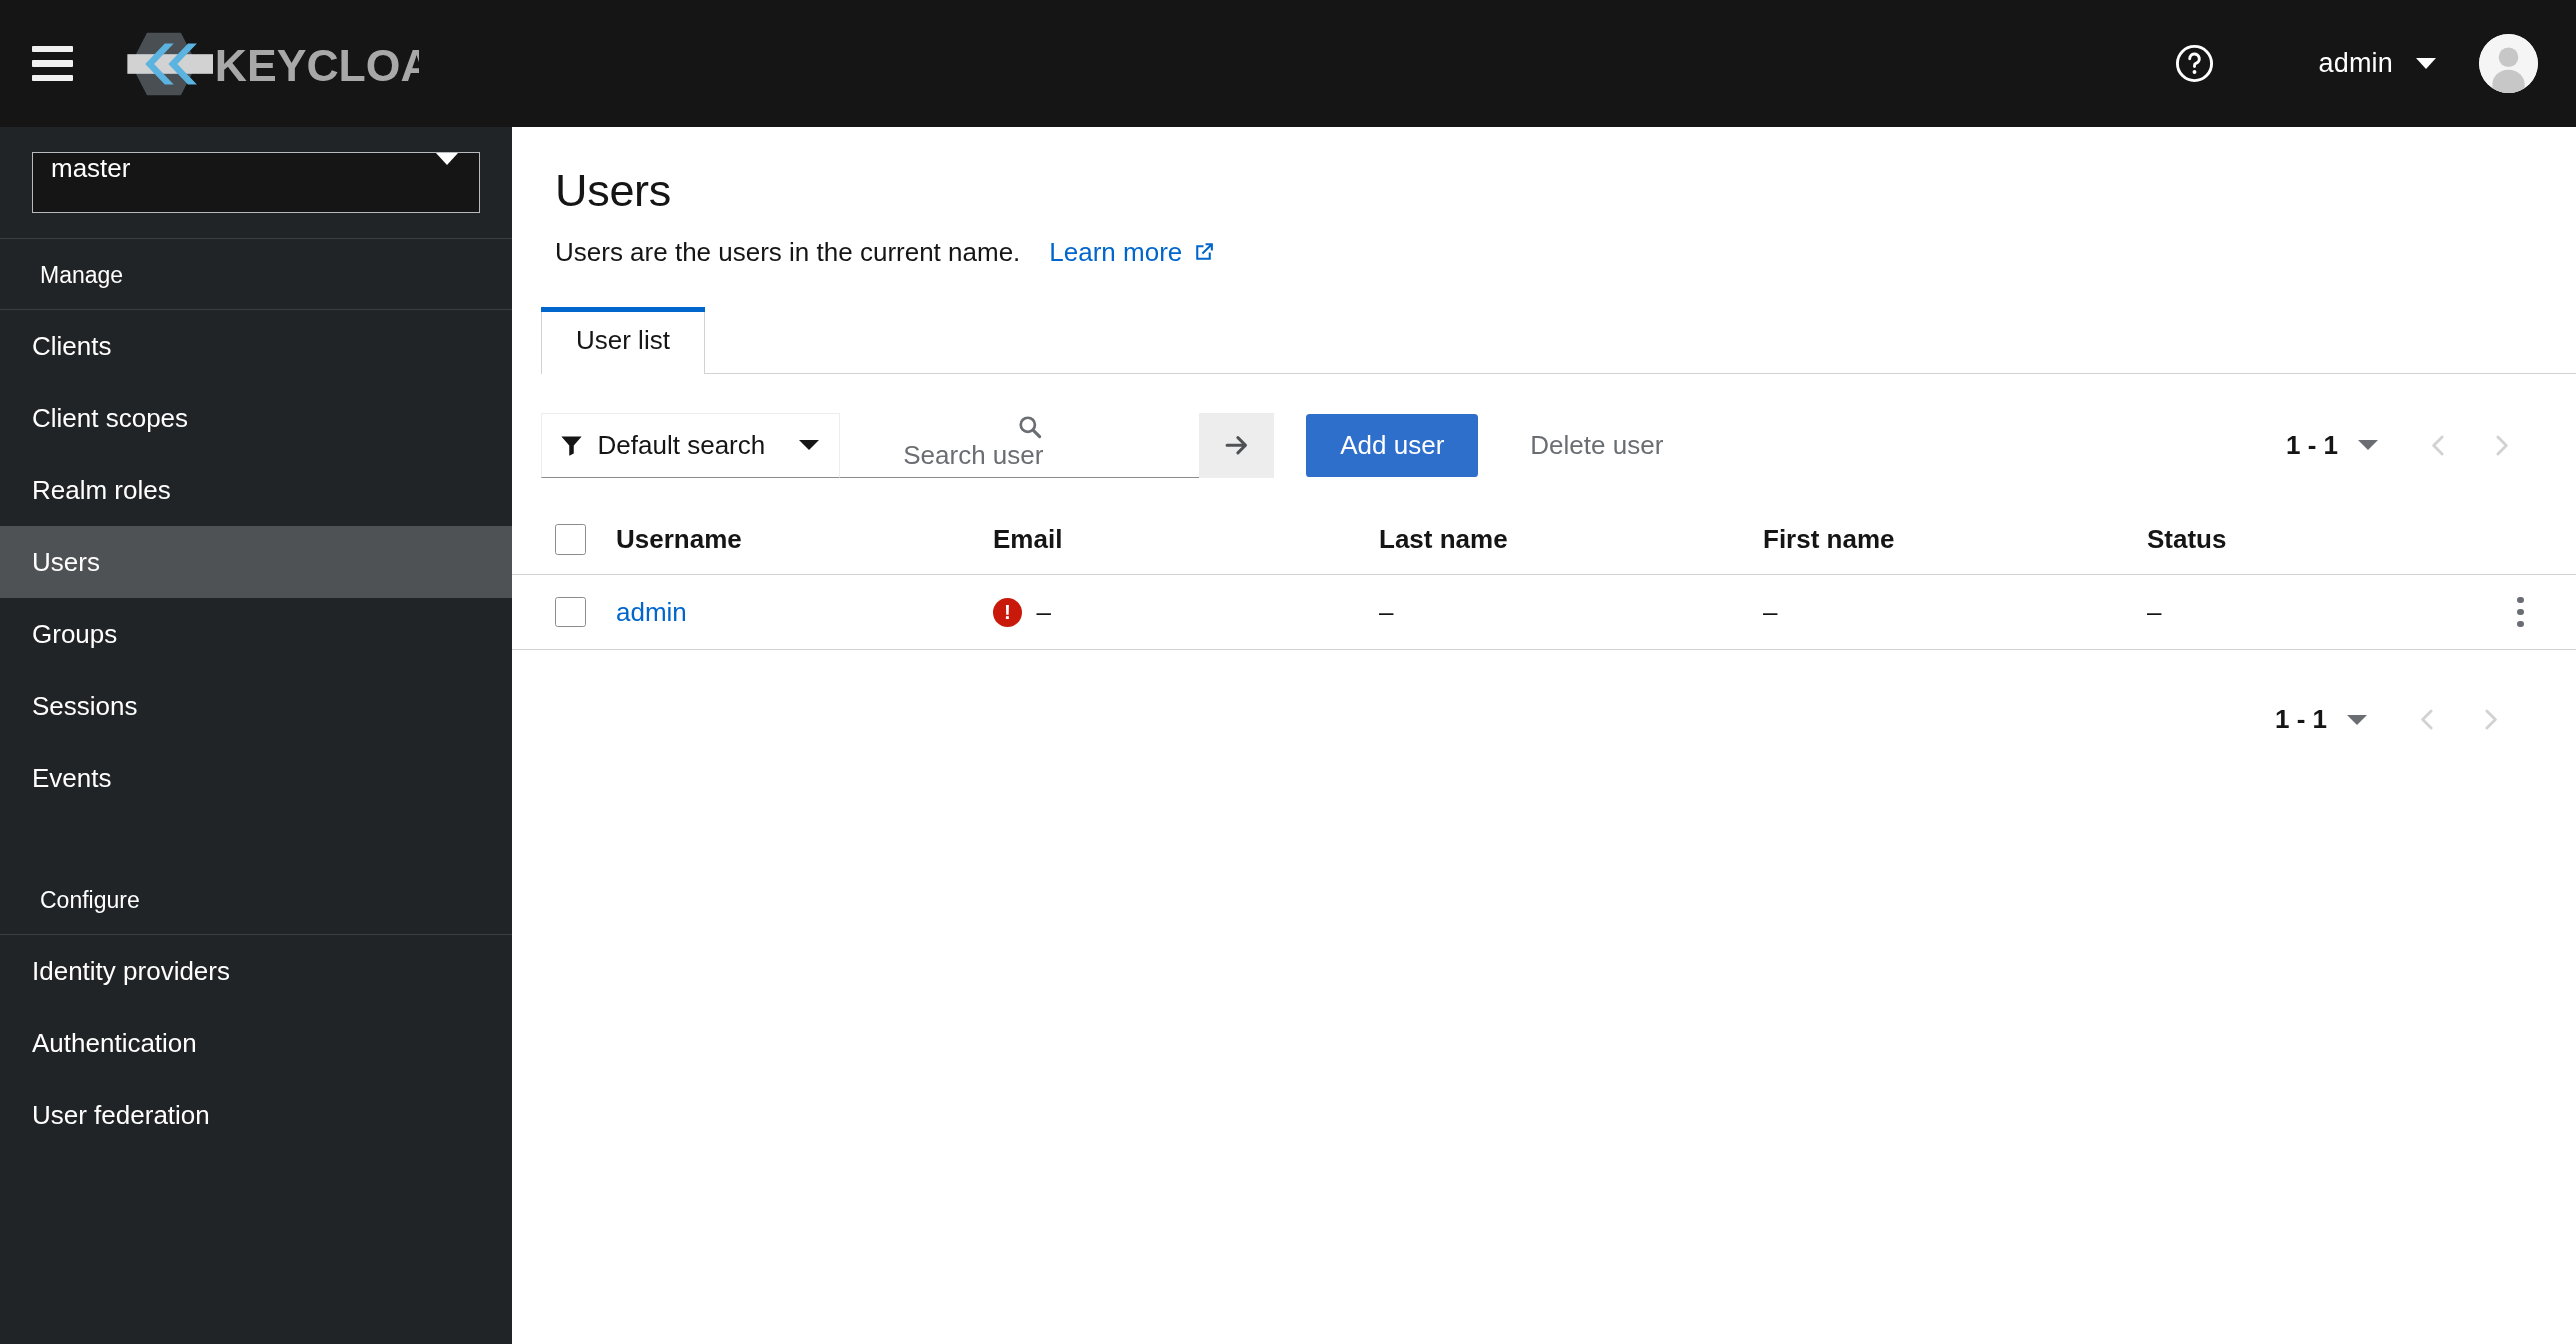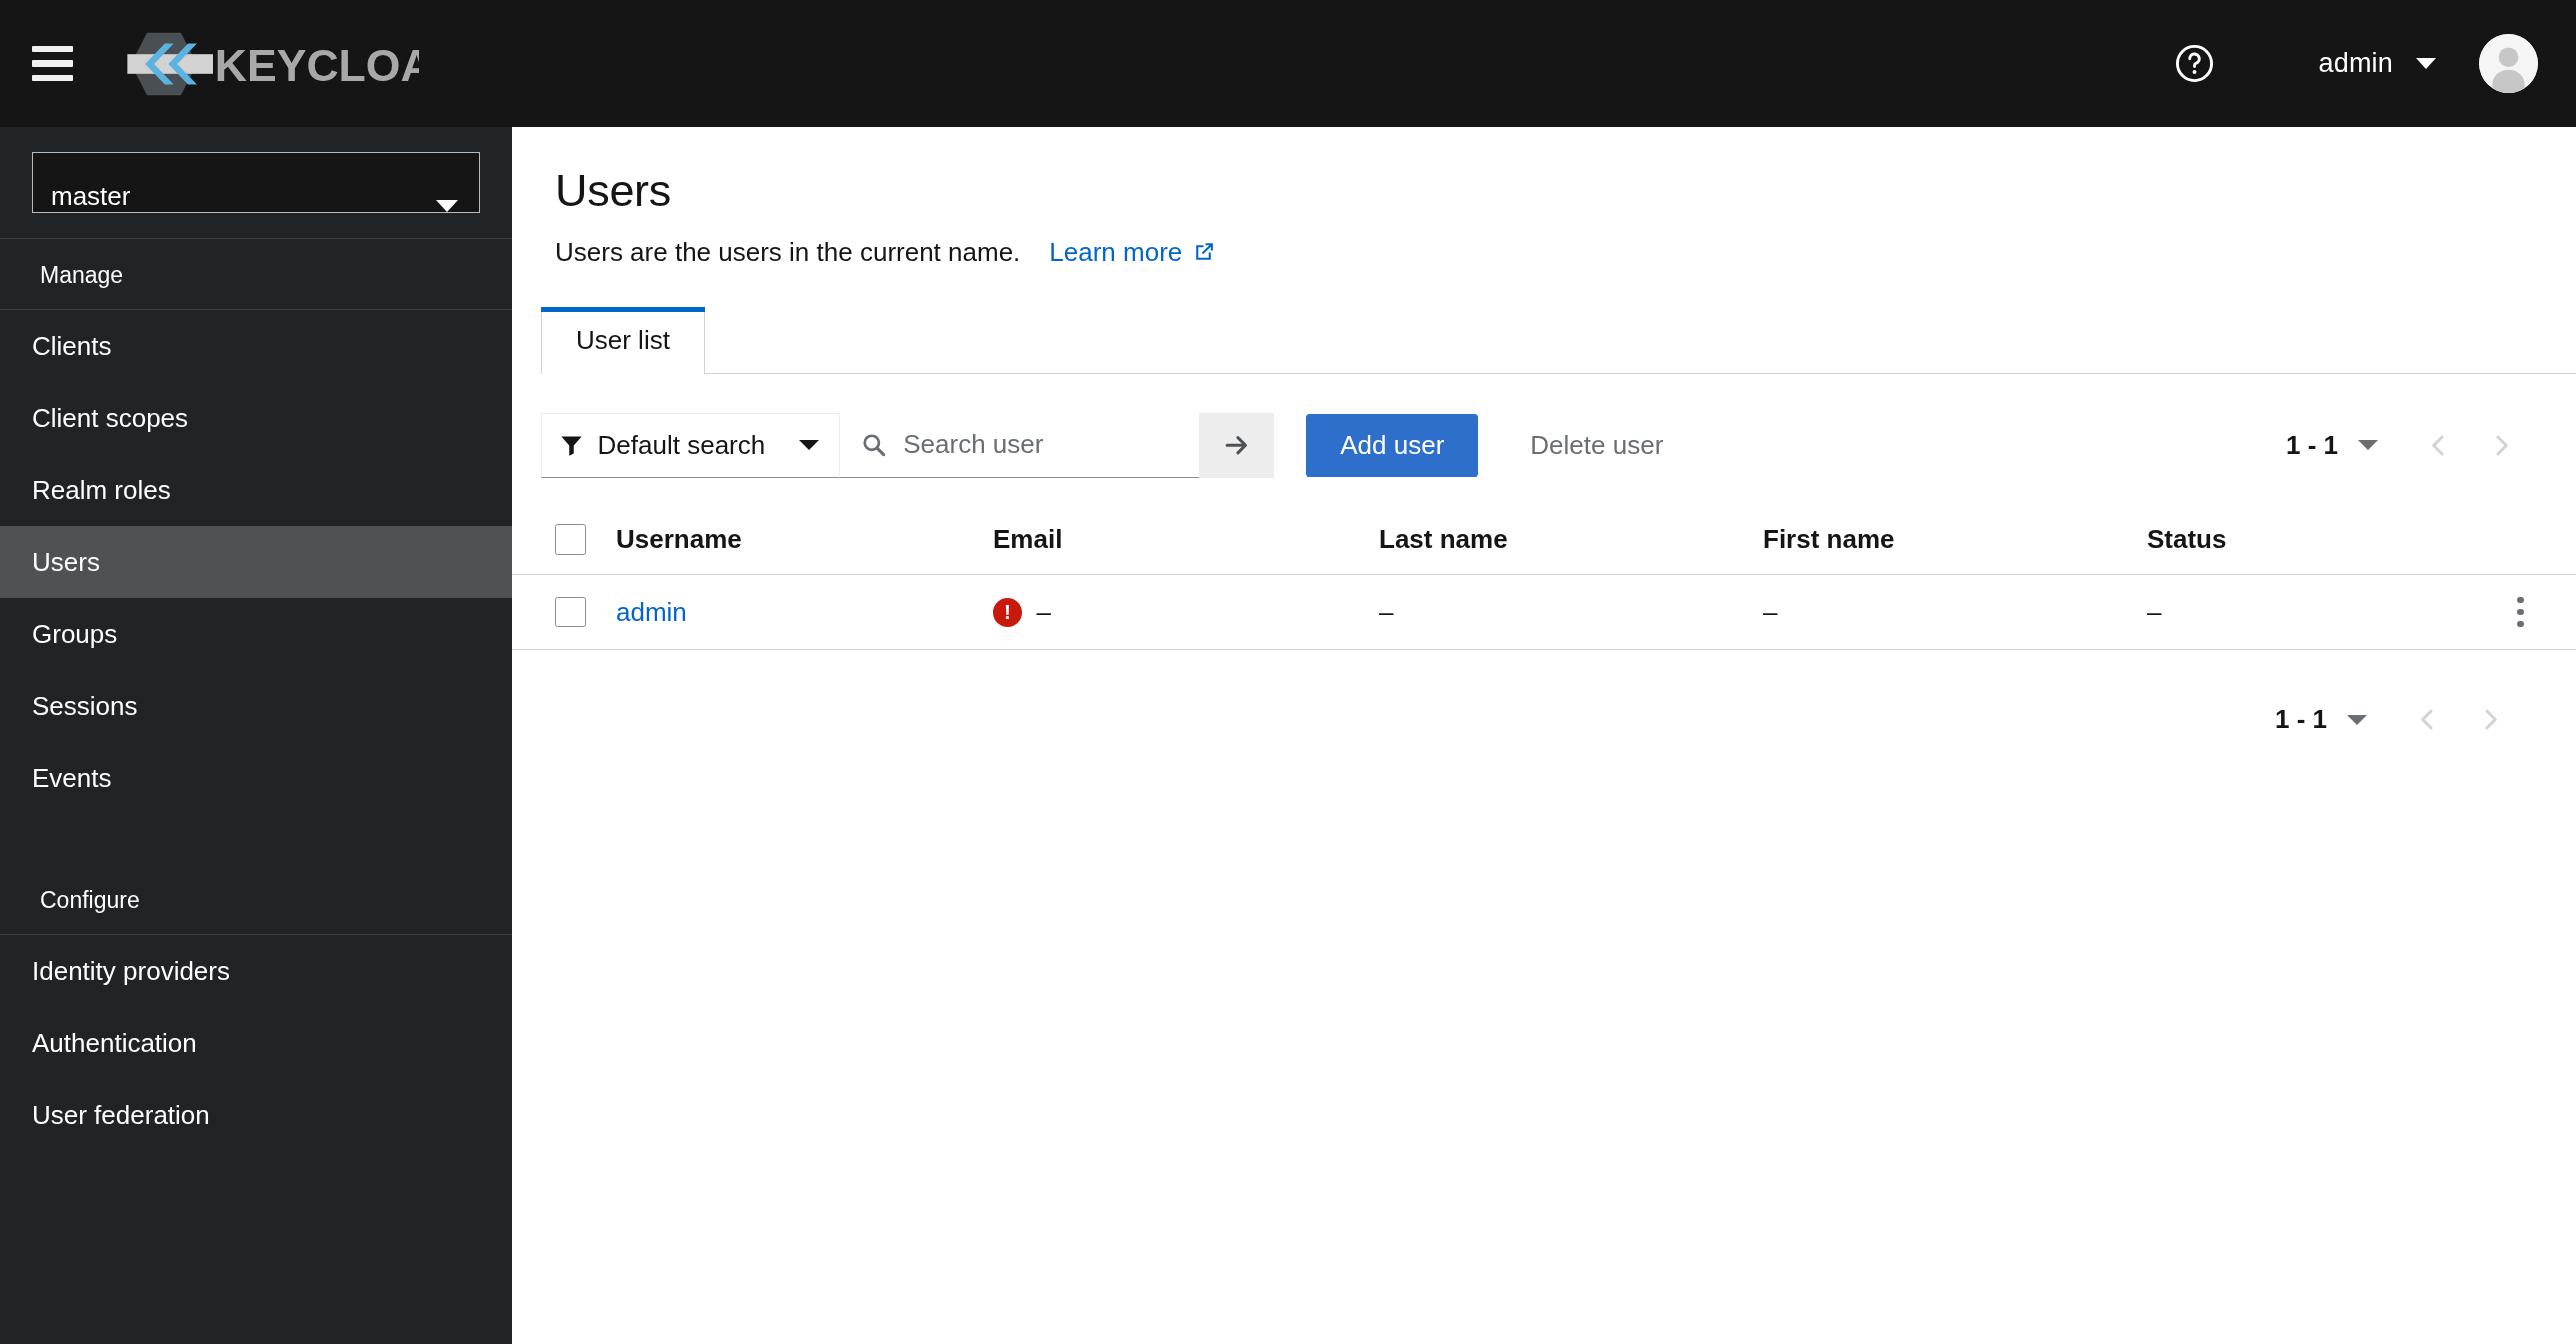--- a/index.html
+++ b/index.html
@@ -98,21 +98,21 @@
   }
   .realm-select-wrap {
     padding: 25px 32px 25px 32px;
     border-bottom: 0.9px solid #3c3f42;
   }
   .realm-select {
     height: 61px;
     background: #151515;
     border: 0.9px solid #b8bbbe;
     display: flex;
-    align-items: flex-end;
+    align-items: flex-start;
     justify-content: space-between;
     padding: 0 21.5px 0 18px;
     cursor: pointer;
   }
   .realm-select-label {
     color: #ffffff;
     font-size: 26px;
   }
   .realm-caret {
     width: 0; height: 0;
@@ -240,20 +240,21 @@
     margin-left: 34px;
   }
   .search-box {
     height: 65px;
     width: 359px;
     display: flex;
     align-items: center;
     border-bottom: 1.8px solid #8a8d90;
     background: #fff;
     padding-left: 20px;
+    flex-direction: column;
   }
   .search-input {
     border: none;
     outline: none;
     font-size: 26px;
     color: #151515;
     background: transparent;
     margin-left: 16px;
     width: 269px;
     font-family: "Liberation Sans", sans-serif;

